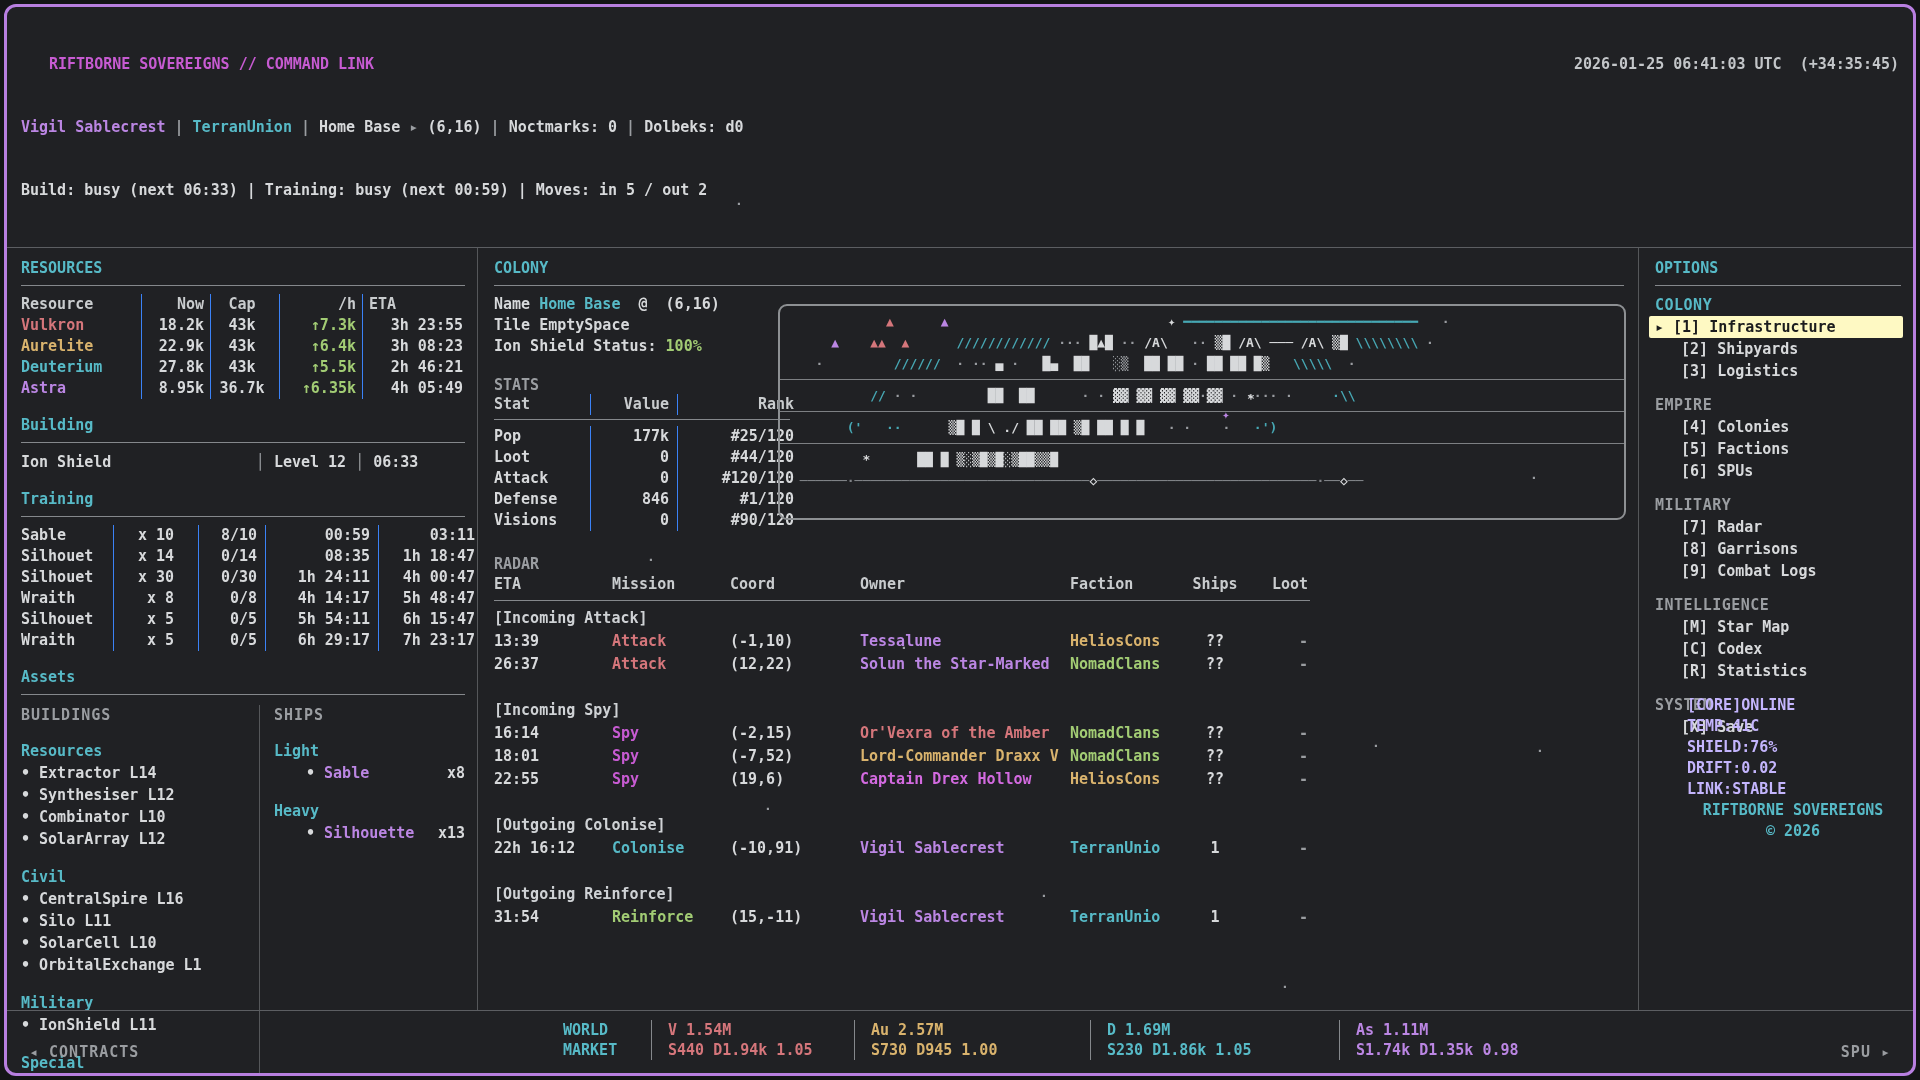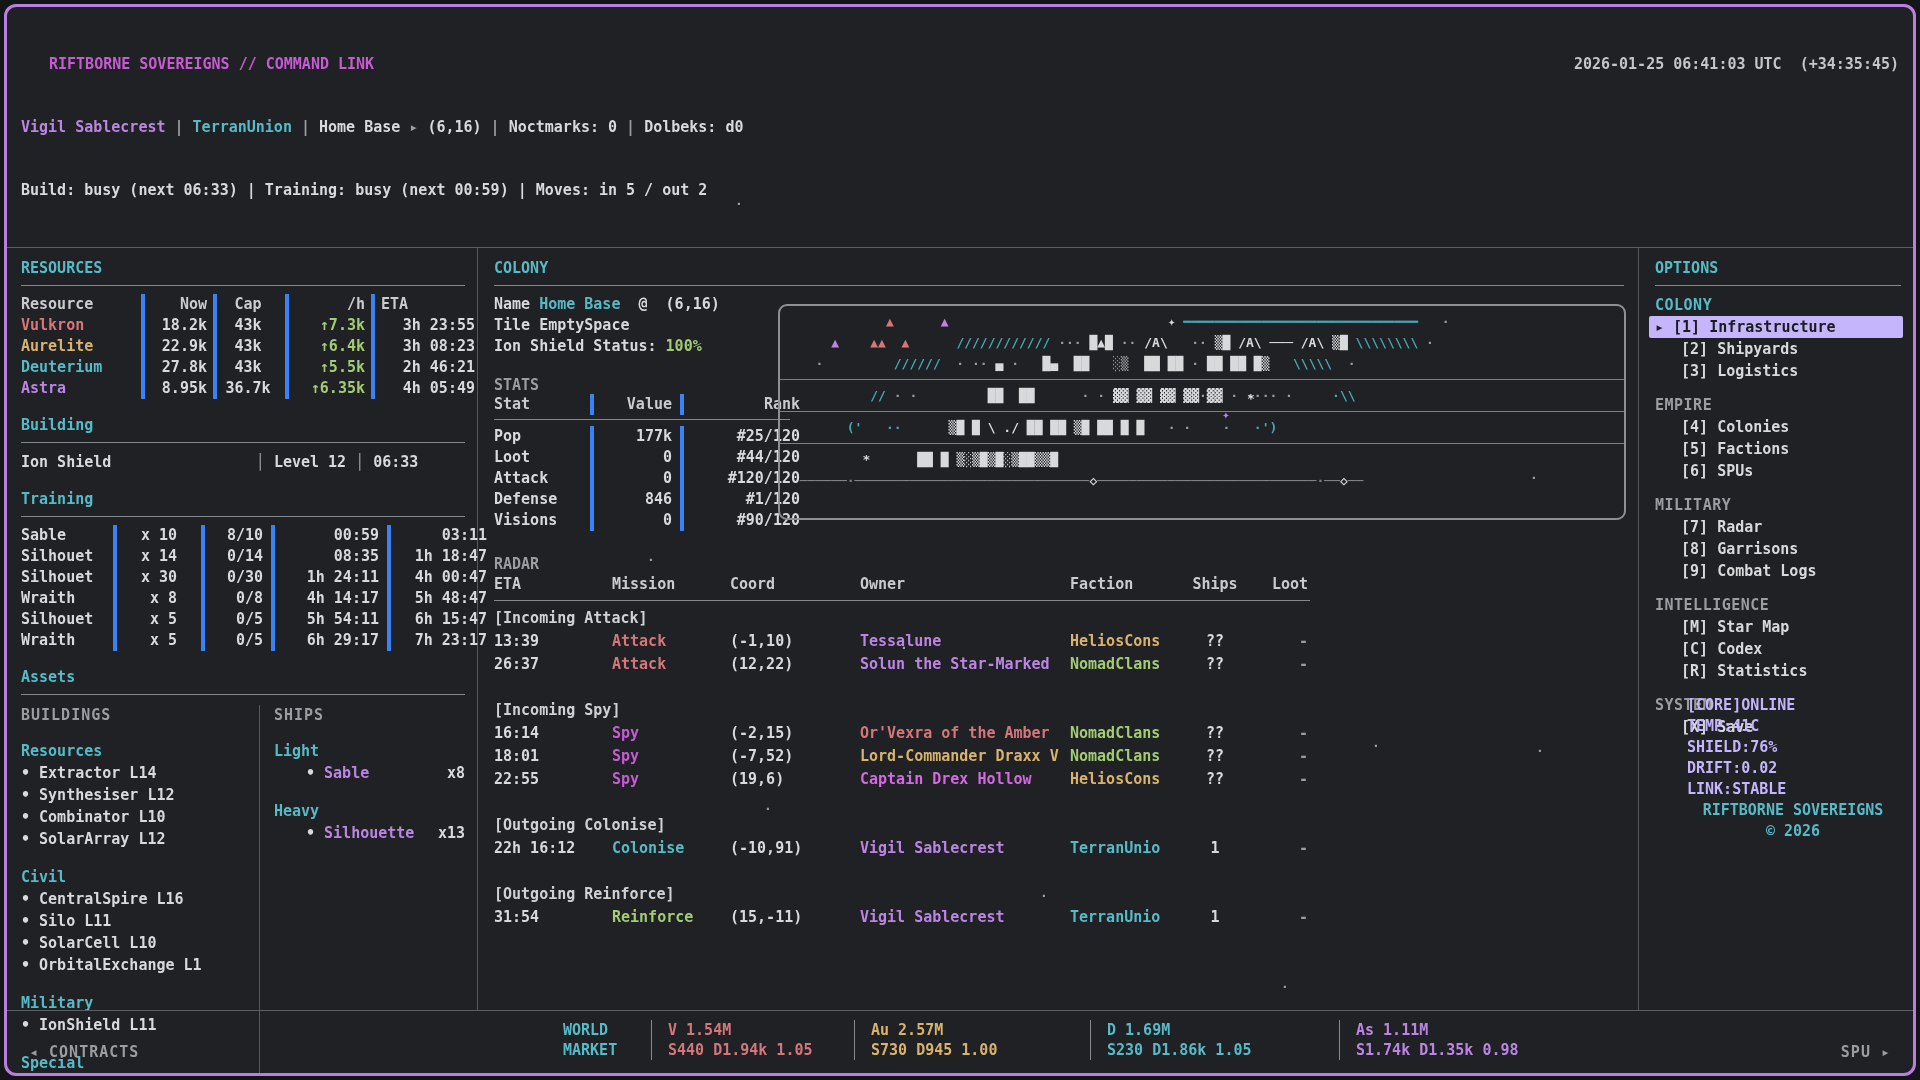--- a/index.html
+++ b/index.html
@@ -27,21 +27,21 @@
   .rule{border-top:1px solid #85888c;margin:6px 0 8px 0;}
   .dimlbl{color:#9a9da1;}
   
   .c-white{color:#d7d9db;} .c-dim{color:#9a9da1;} .c-gray{color:#7f8286;}
   .c-red{color:#d5767b;} .c-yellow{color:#d9b36d;} .c-green{color:#a2cc74;}
   .c-cyan{color:#57bac7;} .c-purple{color:#bb86e3;} .c-magenta{color:#c75bd2;}
   .c-brightmagenta{color:#d36ae0;} .c-teal{color:#47a8b4;}
   
   .t-row{display:flex;line-height:21px;height:21px;white-space:pre;}
   .t-row .cell{flex:none;}
-  .sepl{border-left:4px solid #3b82f6;}
+  .sepl{border-left:1px solid #3b82f6;}
   .res-name{width:120px;}
   .res-now{width:62px;text-align:right;padding-right:6px;}
   .res-cap{width:62px;text-align:center;padding-right:6px;}
   .res-rate{width:76px;text-align:right;padding-right:6px;}
   .res-eta{width:100px;text-align:right;padding-right:2px;}
   .hd{color:#c9ccce;}
   .hd .res-eta{text-align:left;padding-left:6px;}
   .bld-line{line-height:22px;white-space:pre;}
   .tr-name{width:92px;}
   .tr-qty{width:60px;text-align:right;padding-right:8px;}
@@ -87,21 +87,21 @@
   .ra-loot{width:64px;text-align:right;}
   .radar .rule{width:816px;margin:4px 0 6px 0;}
   .ra-group-label{line-height:23px;color:#cfd2d5;white-space:pre;}
   .ra-gap{height:23px;}
   
   .opt-group{margin-bottom:12px;}
   .opt-group h3{margin:0;font-size:15px;line-height:22px;color:#9a9da1;letter-spacing:0.5px;}
   .opt-group.active h3{color:#57bac7;}
   .opt-item{line-height:22px;height:22px;padding-left:26px;white-space:pre;border-radius:2px;}
   .opt-item.selected{
-    background:#c4b5fd;color:#1b1c1e;padding-left:6px;margin-left:-6px;margin-right:-2px;
+    background:#fef9c3;color:#1b1c1e;padding-left:6px;margin-left:-6px;margin-right:-2px;
   }
   .opt-item.selected .arrow{display:inline;}
   .arrow{display:none;}
   
   .core{position:absolute;right:14px;bottom:168px;width:212px;line-height:21px;}
   .core-line{display:flex;justify-content:flex-start;color:#c4b5fd;white-space:pre;}
   .core-brand{text-align:center;color:#57bac7;}
   
   footer{height:62px;position:relative;}
   .contracts{position:absolute;left:22px;bottom:12px;color:#9a9da1;letter-spacing:1px;}

